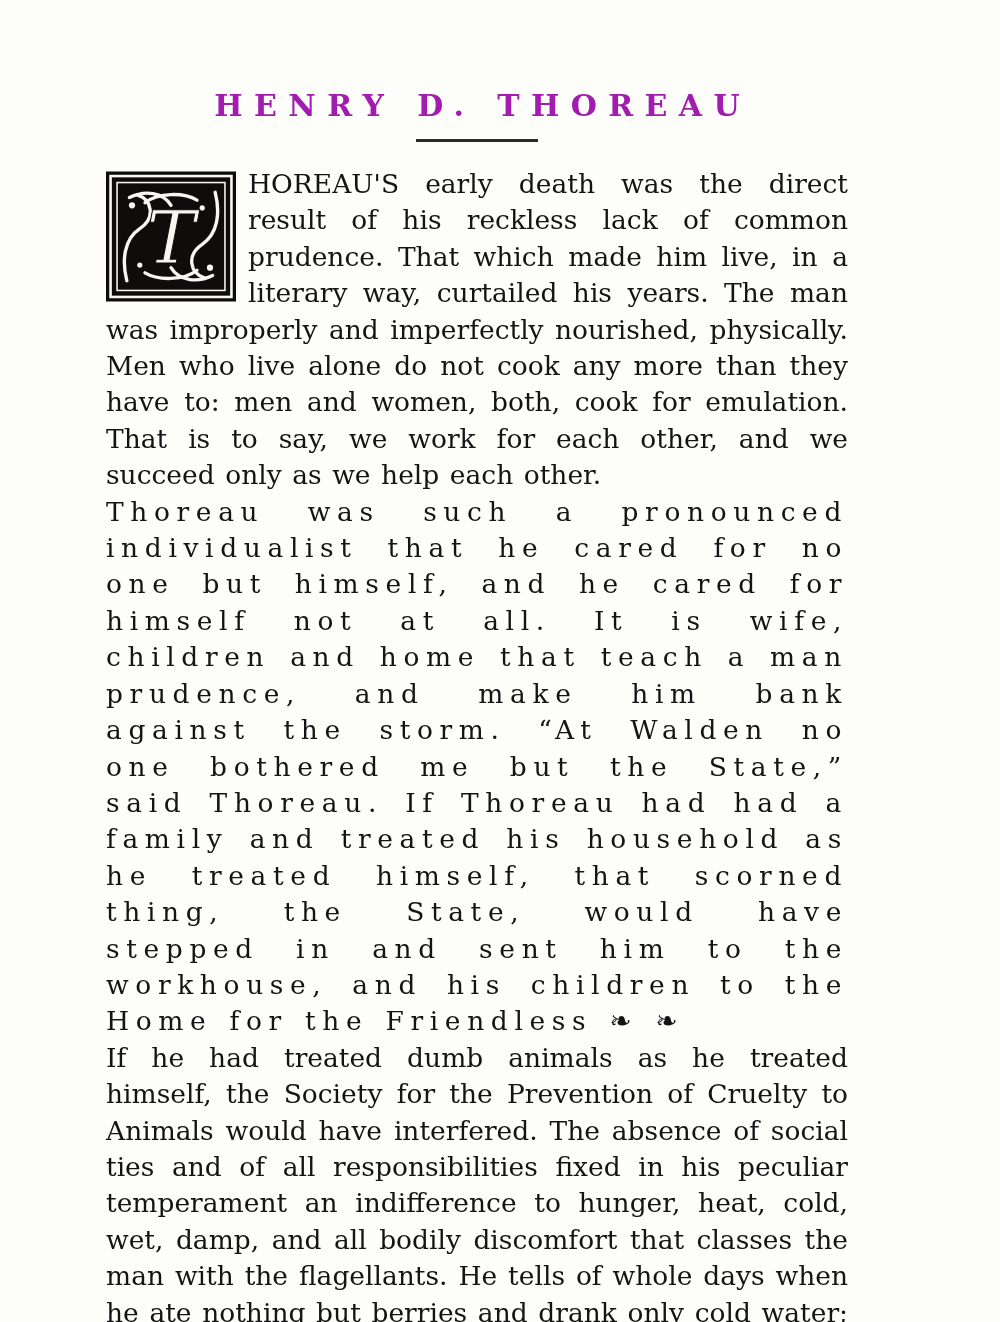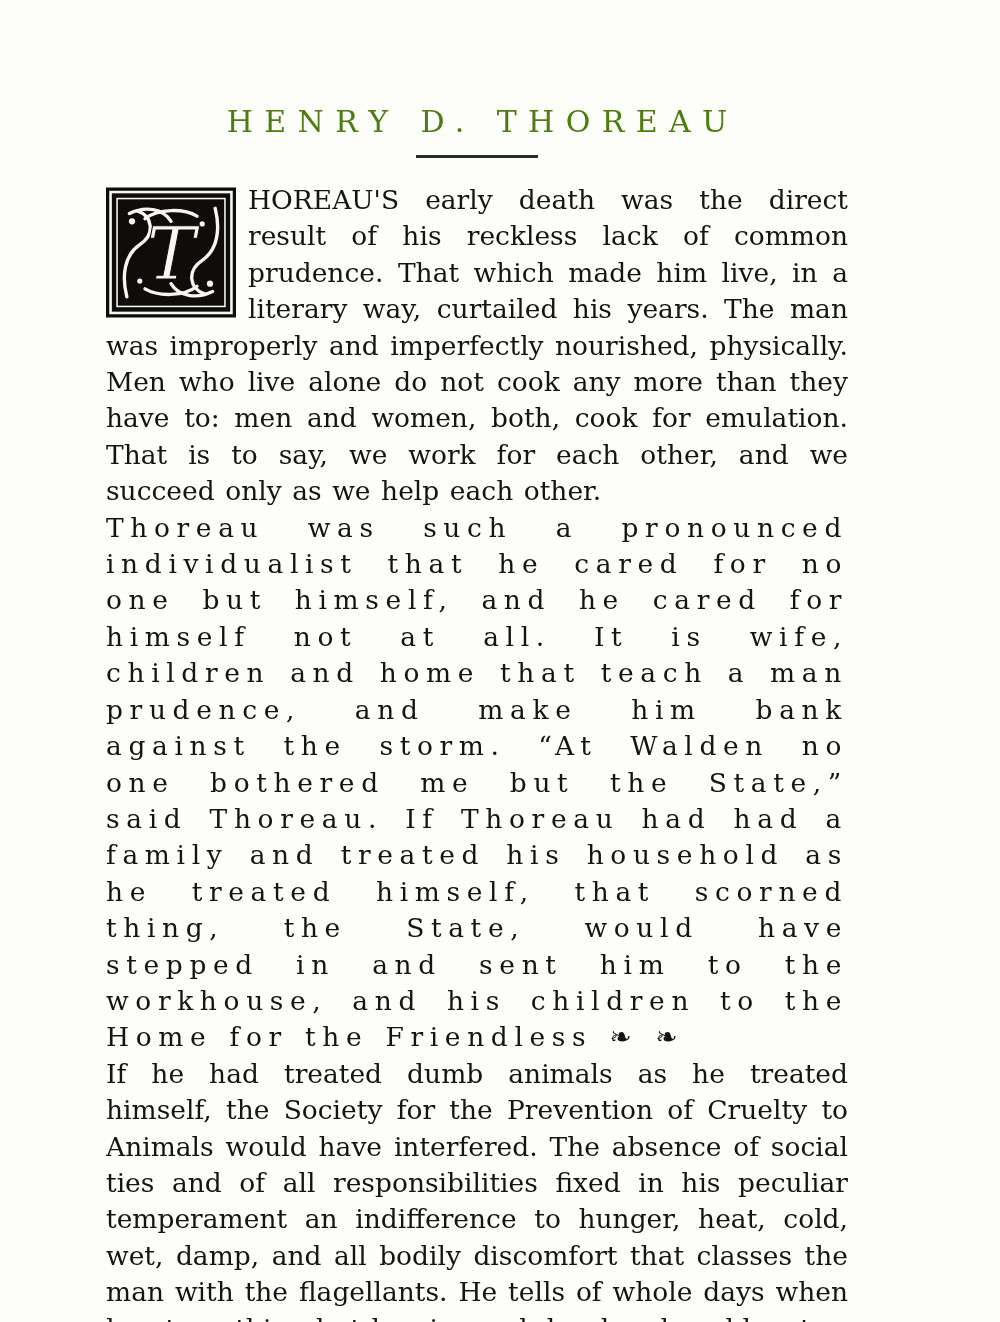--- a/index.html
+++ b/index.html
@@ -19,25 +19,25 @@
   }
   .content {
     position: absolute;
     left: 106px;
     top: 88px;
     width: 742px;
   }
   .title {
     text-align: center;
     font-size: 30px;
-    font-weight: 400;
+    font-weight: 700;
     letter-spacing: 0.38em;
-    margin: 16px;
+    margin: 0;
     padding-left: 0.38em; 
-    color: #4d7c0f;
+    color: #a21caf;
   }
   .title-rule {
     width: 122px;
     height: 0;
     border: none;
     border-top: 3px solid #2a2a2a;
     margin: 16px auto 24px auto;
   }
   .body-text p {
     font-size: 26.5px;

